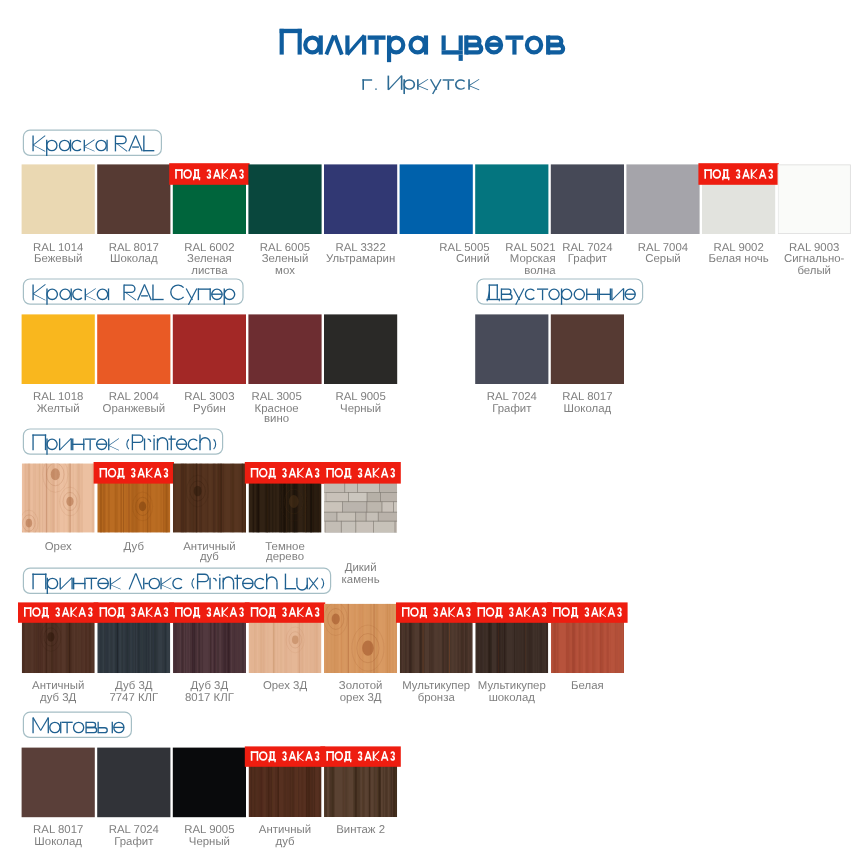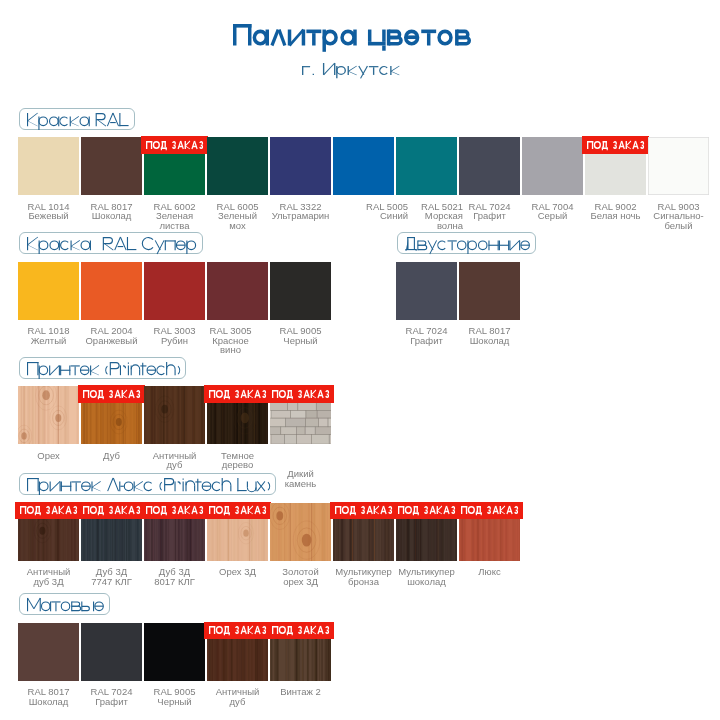--- a/index.html
+++ b/index.html
@@ -1601,21 +1601,21 @@
               <path d="M15.0 22.1L275.7 722.1L394.3 677.9L133.5 -22.1Z" fill-rule="nonzero" transform="translate(4546,0)"></path>
               <path d="M536.5 -22.1L275.7 677.9L394.3 722.1L655.0 22.1Z" fill-rule="nonzero" transform="translate(4546,0)"></path>
               <path d="M180.0 154.0h310.0v135.0h-310.0z" fill-rule="nonzero" transform="translate(4546,0)"></path>
               <path d="M390.4 349.8A192.5 192.5 0 1 1 89.4 534.3L223.1 515.5A57.5 57.5 0 1 0 313.0 460.4Z" fill-rule="nonzero" transform="translate(5274,0)"></path>
               <path d="M87.6 185.8A192.5 192.5 0 1 1 207.9 371.0L258.5 245.8A57.5 57.5 0 1 0 222.5 190.5Z" fill-rule="nonzero" transform="translate(5274,0)"></path>
             </g>
           </svg>
         </div>
         <span class="sr">ПОД ЗАКАЗ</span>
       </div>
-      <div class="cap" style="left: 453px; top: 567.1px; width: 73px;"><span class="nm">Люкс</span></div>
+      <div class="cap" style="left: 453px; top: 567.1px; width: 73px;"><span class="nm">Белая</span></div>
       <div class="badge" style="left: 18.5px; top: 592.5px; width: 91.7px; height: 22.6px;">
         <div class="tx" style="left:7.2px;top:4.4px">
           <svg class="tx" width="77.3" height="13.15" viewBox="0 0 4203 700" preserveAspectRatio="none" xmlns="http://www.w3.org/2000/svg">
             <g fill="#1f6090" transform="translate(0,700) scale(1,-1)">
               <path d="M0.0 0.0h60.0v700.0h-60.0z" fill-rule="nonzero" transform="translate(0,0)"></path>
               <path d="M690.0 0.0h60.0v700.0h-60.0z" fill-rule="nonzero" transform="translate(0,0)"></path>
               <path d="M52.0 713.2L397.0 139.2L353.0 112.8L8.0 686.8Z" fill-rule="nonzero" transform="translate(0,0)"></path>
               <path d="M742.0 686.8L397.0 112.8L353.0 139.2L698.0 713.2Z" fill-rule="nonzero" transform="translate(0,0)"></path>
               <path d="M0.0 260.0a260.0 260.0 0 1 0 520.0 0a260.0 260.0 0 1 0 -520.0 0zM60.0 260.0a200.0 200.0 0 1 1 400.0 0a200.0 200.0 0 1 1 -400.0 0z" fill-rule="evenodd" transform="translate(758,0)"></path>
               <path d="M495.0 0.0h60.0v520.0h-60.0z" fill-rule="nonzero" transform="translate(758,0)"></path>

